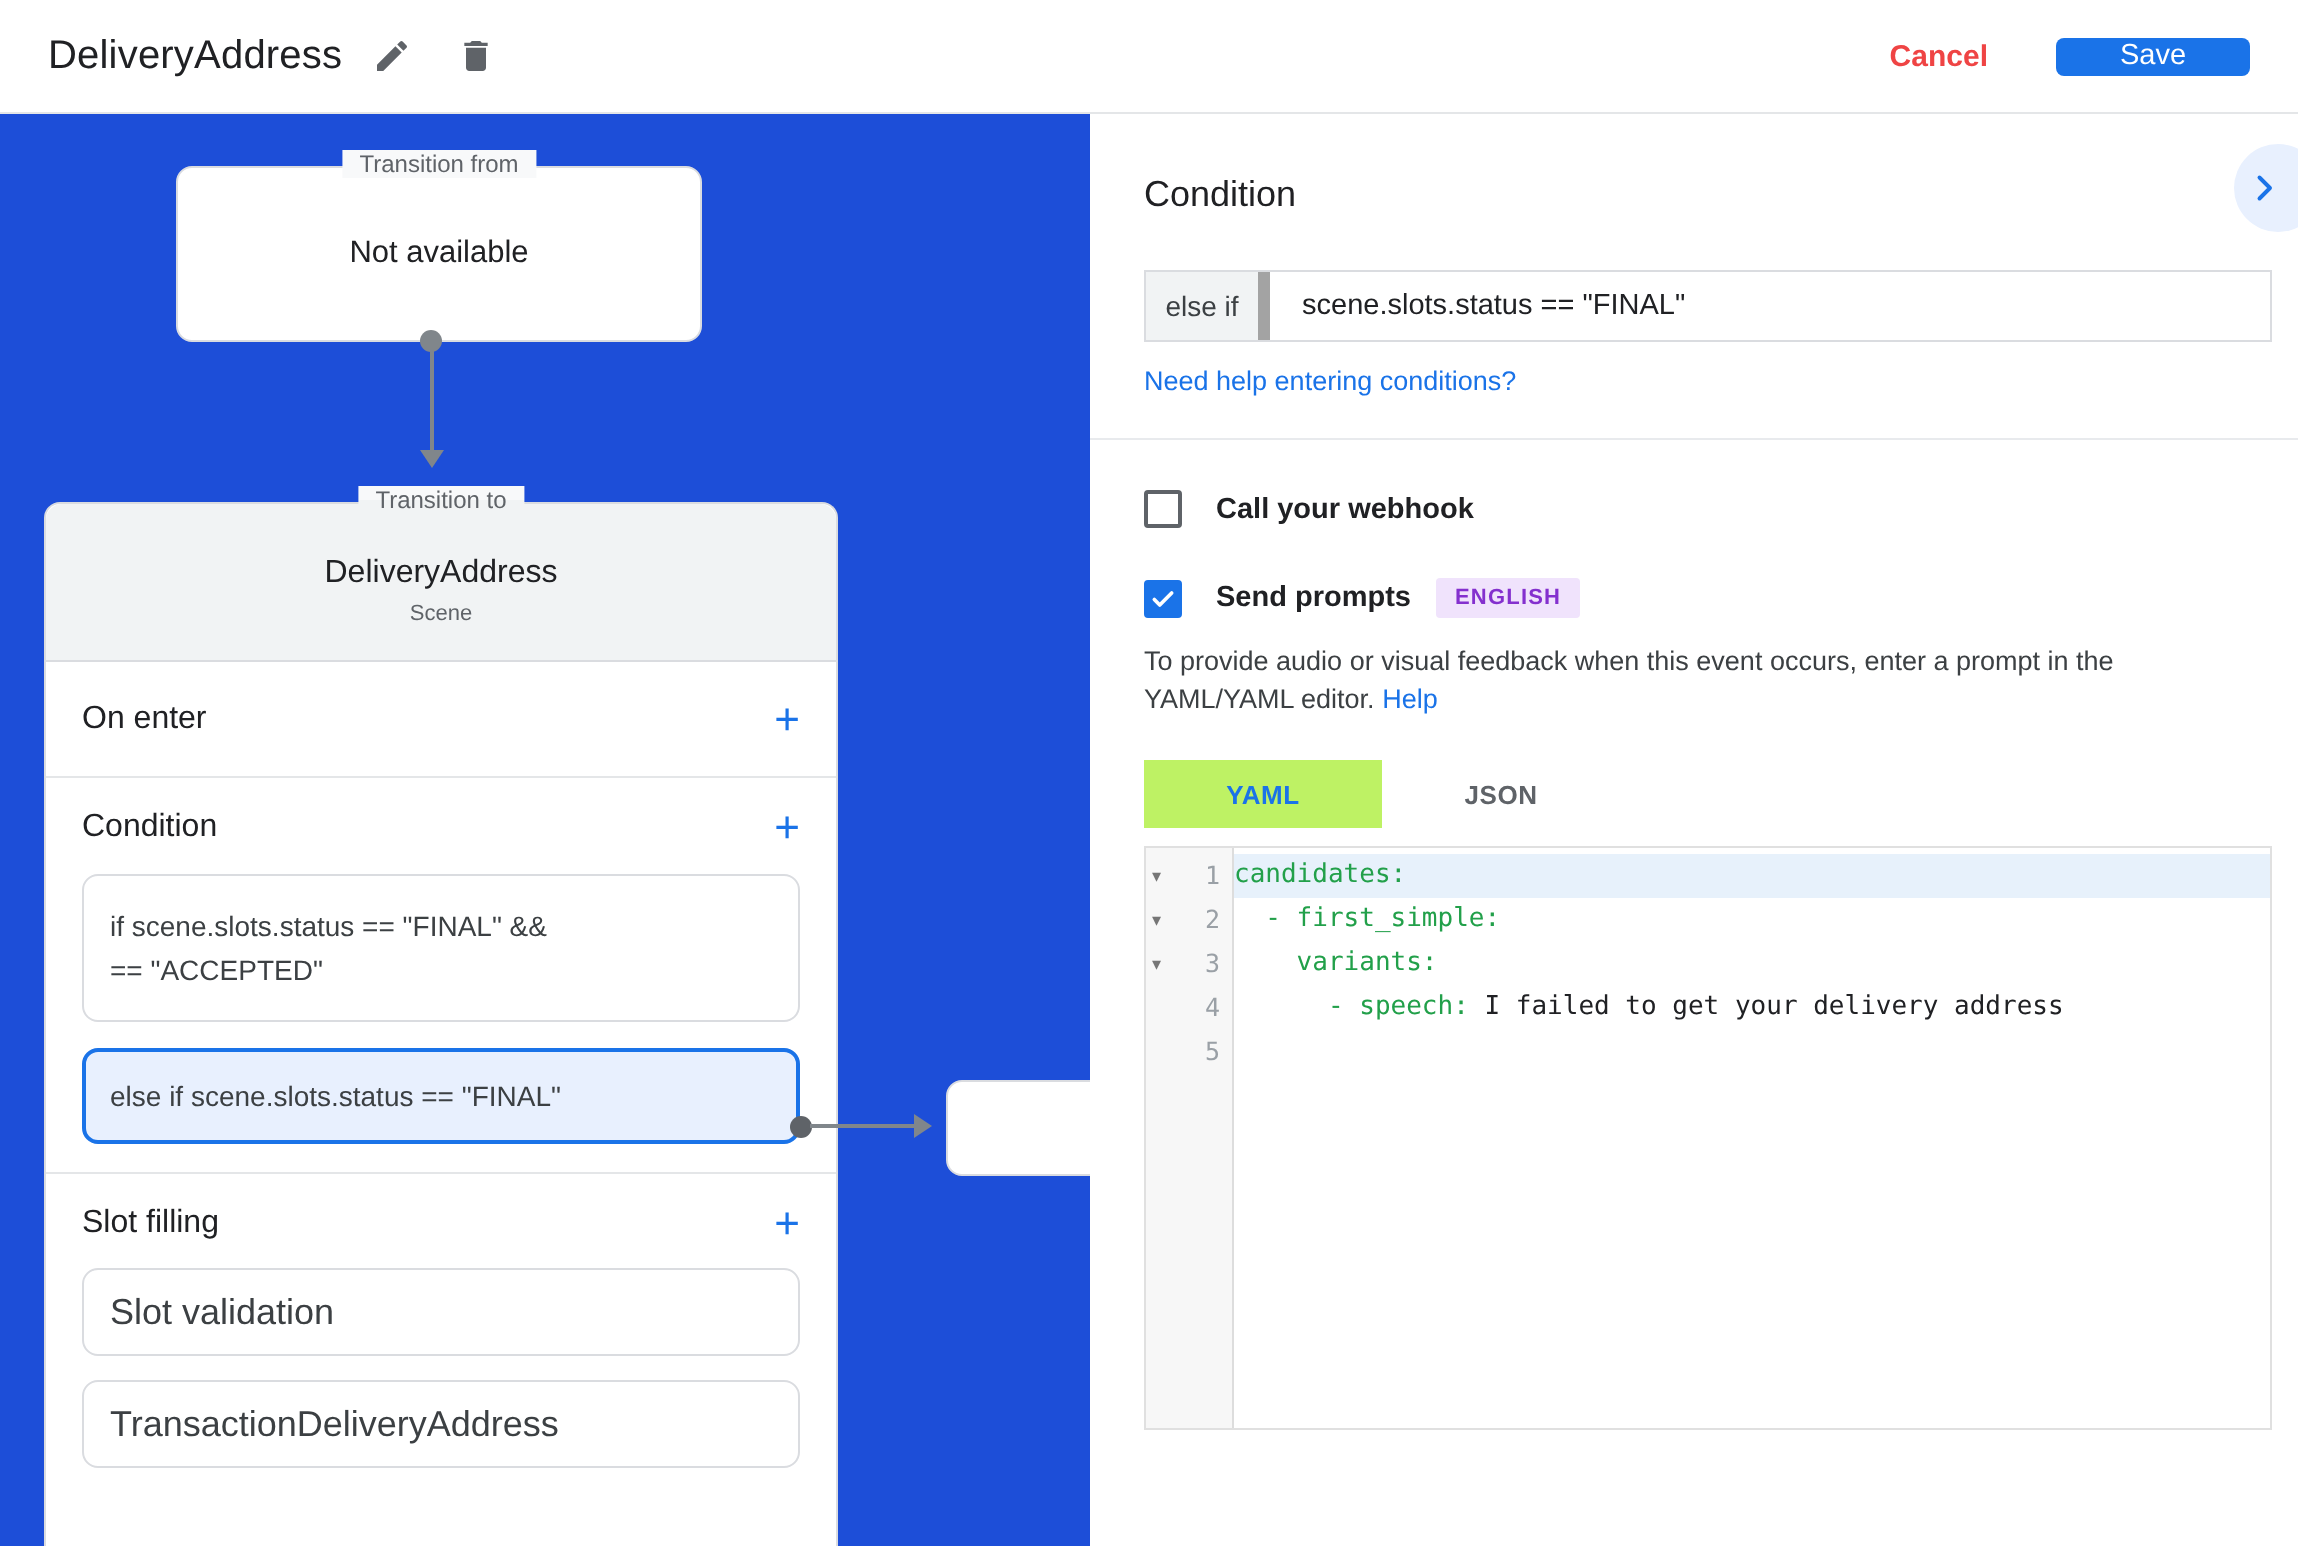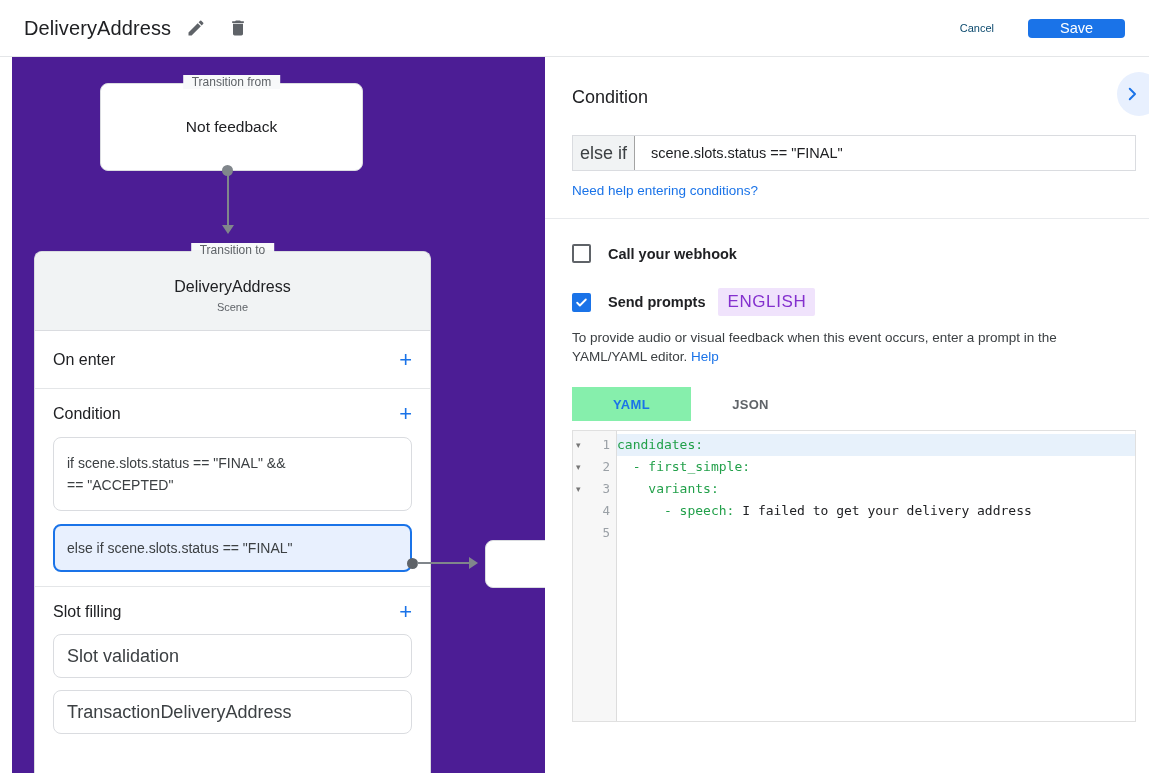--- a/index.html
+++ b/index.html
@@ -7,27 +7,27 @@
               font-family:"Liberation Sans", sans-serif; color:#202124; }
 
   
   .topbar { position:absolute; left:0; top:0; width:1149px; height:57px; background:#fff;
             border-bottom:1px solid #e4e6e8; display:flex; align-items:center; padding:0 24px; z-index:5; }
   .topbar-title { font-size:20px; letter-spacing:.1px; }
   .icon-btn { width:34px; height:34px; display:flex; align-items:center; justify-content:center;
               margin-left:8px; border:none; background:transparent; cursor:pointer; border-radius:50%; }
   .icon-btn svg { fill:#5f6368; }
   .topbar-spacer { flex:1; }
-  .cancel-btn { color:#0c4a6e; font-size:11px; font-weight:400; background:transparent; border:none;
+  .cancel-btn { color:#ef4444; font-size:15px; font-weight:700; background:transparent; border:none;
                 padding:8px 16px; margin-right:18px; cursor:pointer; }
   .save-btn { background:#1a73e8; color:#fff; font-size:14.5px; font-weight:500; border:none;
               border-radius:4px; width:97px; height:19px; cursor:pointer; }
 
   
-  .canvas { position:absolute; left:12px; top:57px; width:545px; height:716px; background:#4c1d95; overflow:hidden; }
+  .canvas { position:absolute; left:0; top:57px; width:545px; height:716px; background:#1d4ed8; overflow:hidden; }
 
   .legend-box { position:absolute; background:#fff; border:1px solid #dadce0; border-radius:8px; }
   .legend { position:absolute; top:-9px; left:50%; transform:translateX(-50%); font-size:12px;
             color:#5f6368; background:#f8f9fa; padding:0 9px; white-space:nowrap; }
 
   .tf-box { left:88px; top:26px; width:263px; height:88px; display:flex; align-items:center; justify-content:center; }
   .tf-content { font-size:15.5px; color:#202124; }
 
   .dot { position:absolute; width:11px; height:11px; border-radius:50%; background:#80868b; }
   .conn-v-line { position:absolute; left:215px; top:118px; width:2px; height:52px; background:#80868b; }
@@ -66,45 +66,45 @@
 
   
   .panel { position:absolute; left:545px; top:57px; width:604px; height:716px; background:#fff; overflow:hidden; }
   .panel-inner { padding:30px 13px 0 27px; }
   .panel-title { font-size:18px; font-weight:400; color:#202124; }
   .collapse-btn { position:absolute; right:-12px; top:15px; width:44px; height:44px; border-radius:50%;
                   background:#e8f0fe; border:none; display:flex; align-items:center; justify-content:center;
                   padding-right:14px; cursor:pointer; }
 
   .cond-row { margin-top:27px; width:564px; height:36px; border:1px solid #dadce0; display:flex; align-items:stretch; background:#fff; }
-  .cond-prefix { width:62px; background:#f1f3f4; border-right:1px solid #a3a3a3; display:flex;
-                 align-items:center; justify-content:center; font-size:18px; color:#3c4043; }
+  .cond-prefix { width:62px; background:#f1f3f4; border-right:6px solid #a3a3a3; display:flex;
+                 align-items:center; justify-content:center; font-size:14px; color:#3c4043; }
   .cond-value { flex:1; display:flex; align-items:center; padding-left:16px; font-size:14.5px; color:#202124; border:none; outline:none; background:transparent; }
 
   .help-link { display:inline-block; margin-top:12px; font-size:13.5px; color:#1a73e8; text-decoration:none; cursor:pointer; }
 
   .panel-divider { margin-top:19px; border-top:1px solid #e8eaed; width:604px; margin-left:-27px; }
 
   .section-title { margin-top:29px; font-size:18px; font-weight:400; color:#202124; }
 
   .check-row { display:flex; align-items:center; margin-top:25px; }
   .checkbox { width:19px; height:19px; border:2px solid #5f6368; border-radius:2px; background:#fff;
               display:flex; align-items:center; justify-content:center; cursor:pointer; flex:none; }
   .checkbox.checked { background:#1a73e8; border-color:#1a73e8; }
   .check-label { margin-left:17px; font-size:14.5px; font-weight:700; color:#202124; }
-  .lang-badge { margin-left:13px; background:#f0e3fc; color:#8430ce; font-size:17px; font-weight:400;
+  .lang-badge { margin-left:13px; background:#f0e3fc; color:#8430ce; font-size:11px; font-weight:700;
                 letter-spacing:.6px; padding:4px 9px; border-radius:2px; }
 
   .desc { margin-top:12px; font-size:13.5px; line-height:19px; color:#3c4043; max-width:562px; }
   .desc a { color:#1a73e8; text-decoration:none; cursor:pointer; }
 
   .tabs { margin-top:21px; display:flex; }
   .tab { width:119px; height:34px; display:flex; align-items:center; justify-content:center;
          font-size:13px; font-weight:700; letter-spacing:.3px; color:#5f6368; cursor:pointer; }
-  .tab.active { background:#86efac; color:#1a73e8; }
+  .tab.active { background:#bef264; color:#1a73e8; }
 
   
   .editor { position:relative; margin-top:9px; width:564px; height:292px;
             border:1px solid #e0e0e0; background:#fff; font-family:"DejaVu Sans Mono", monospace; font-size:13px; }
   .editor-gutter-bg { position:absolute; left:0; top:0; width:44px; height:100%; background:#f7f7f7; border-right:1px solid #ddd; }
   .ed-lines { position:relative; padding-top:3px; }
   .ed-row { display:flex; height:22px; line-height:22px; }
   .ed-gutter { width:44px; flex:none; display:flex; align-items:center; position:relative; }
   .ed-fold { width:14px; padding-left:3px; font-size:9px; color:#767676; font-family:"Liberation Sans",sans-serif; }
   .ed-num { flex:1; text-align:right; padding-right:7px; color:#9aa0a6; font-size:12.5px; }
@@ -134,21 +134,21 @@
   </button>
   <span class="topbar-spacer"></span>
   <button class="cancel-btn">Cancel</button>
   <button class="save-btn">Save</button>
 </div>
 
 <div class="canvas">
 
   <div class="legend-box tf-box">
     <span class="legend">Transition from</span>
-    <span class="tf-content">Not feedback</span>
+    <span class="tf-content">Not available</span>
   </div>
 
   <div class="dot" style="left:210px; top:108px;"></div>
   <div class="conn-v-line"></div>
   <div class="arrow-down"></div>
 
   <div class="legend-box scene-card">
     <span class="legend">Transition to</span>
 
     <div class="scene-header">

